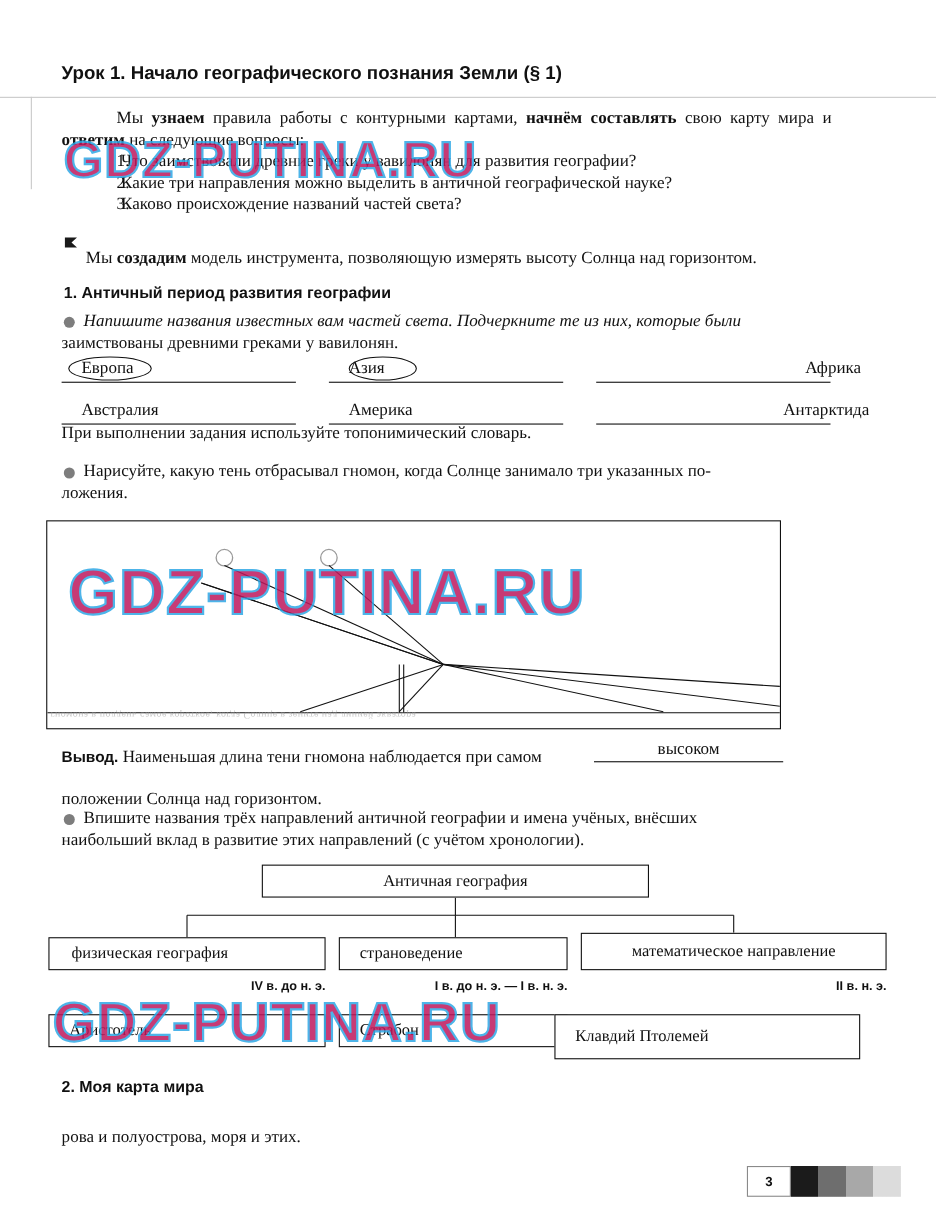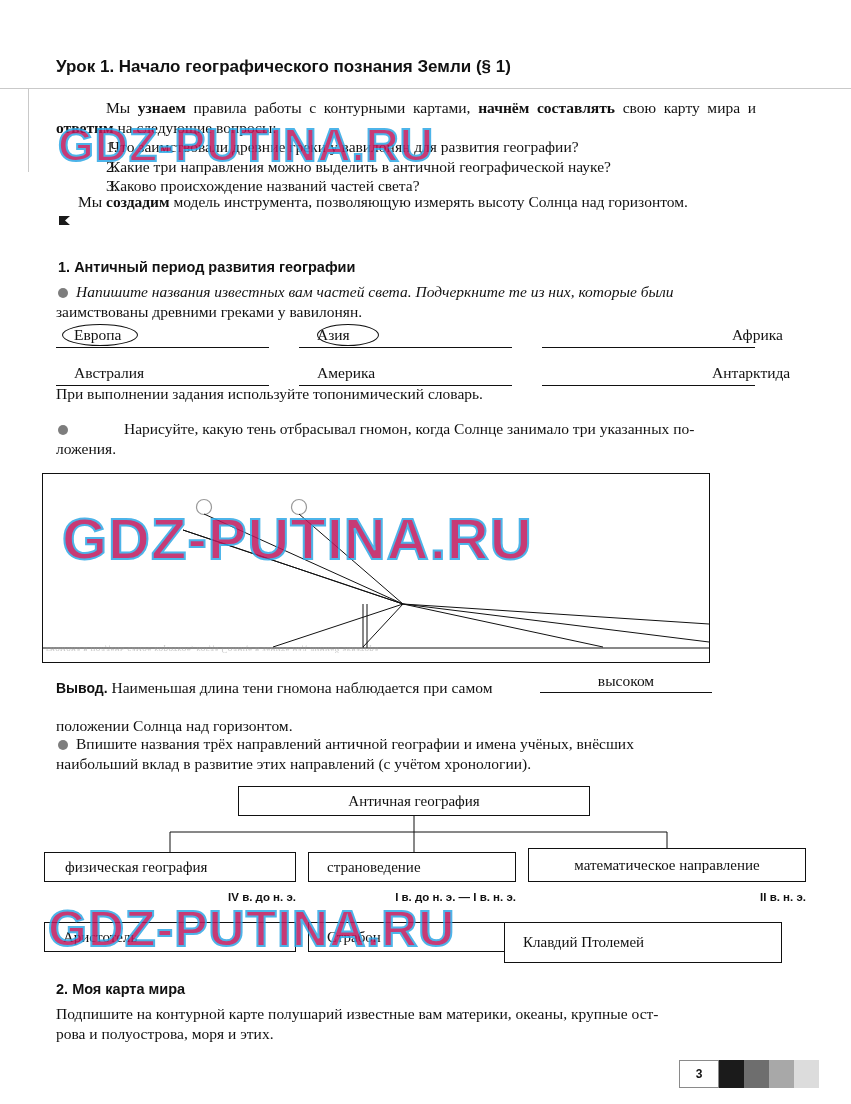--- a/index.html
+++ b/index.html
@@ -39,21 +39,21 @@
   .b { font-weight:bold; }
   .qlist { margin:0; padding:0; list-style:none; }
   .qlist li { font-size:15.5px; line-height:19.5px; }
   .qnum { display:inline-block; width:54px; padding-left:50px; }
   .flag-icon {
     position:absolute; left:58px; top:215px; width:13px; height:12px;
   }
   .flag-icon svg { display:block; }
 
   .create-line {
-    position:absolute; left:78px; top:192px; width:678px;
+    position:absolute; left:78px; top:225px; width:678px;
     font-size:15.5px; line-height:19.5px; text-align:justify;
   }
 
   
   .sec-head {
     position:absolute;
     font-family:"Liberation Sans", sans-serif;
     font-weight:bold; font-size:14.5px;
   }
   #sec1 { left:58px; top:259px; }
@@ -95,21 +95,21 @@
     position:absolute; left:18px; top:-4px; width:62px; height:22px;
     border:1.4px solid #111; border-radius:50%;
   }
 
   .note {
     position:absolute; left:56px; top:385px; width:700px;
     font-size:15.5px;
   }
 
   #dot2 { left:58px; top:425px; }
-  #task2 { left:76px; top:419px; width:680px;margin-left:48px; }
+  #task2 { left:76px; top:419px; width:680px; }
   #task2b { left:56px; top:439px; width:700px; }
 
   
   .draw-box {
     position:absolute; left:42px; top:473px; width:668px; height:190px;
     border:1px solid #111; background:#fff;
   }
   .draw-box svg { display:block; }
   .faint-text {
     position:absolute; left:46px; top:645px; width:660px;
@@ -343,21 +343,21 @@
     <div class="sbox s-n3">
       <span>Клавдий Птолемей</span>
     </div>
   </div>
 
   <div class="sec-head" id="sec2">
     <span>2.</span>
     <span>Моя карта мира</span>
   </div>
   <div class="task" id="task4">
-    <span>Подпишите на контурной карте полушарий известные вам материки, океаны, крупные ост-</span><br>
+    <br>
     <span>рова и полуострова, моря и этих.</span>
   </div>
 
   <div class="pagebox">
     <span>3</span>
   </div>
   <div class="grad"></div>
 
   <div class="wm wm1">GDZ-PUTINA.RU</div>
   <div class="wm wm2">GDZ-PUTINA.RU</div>

